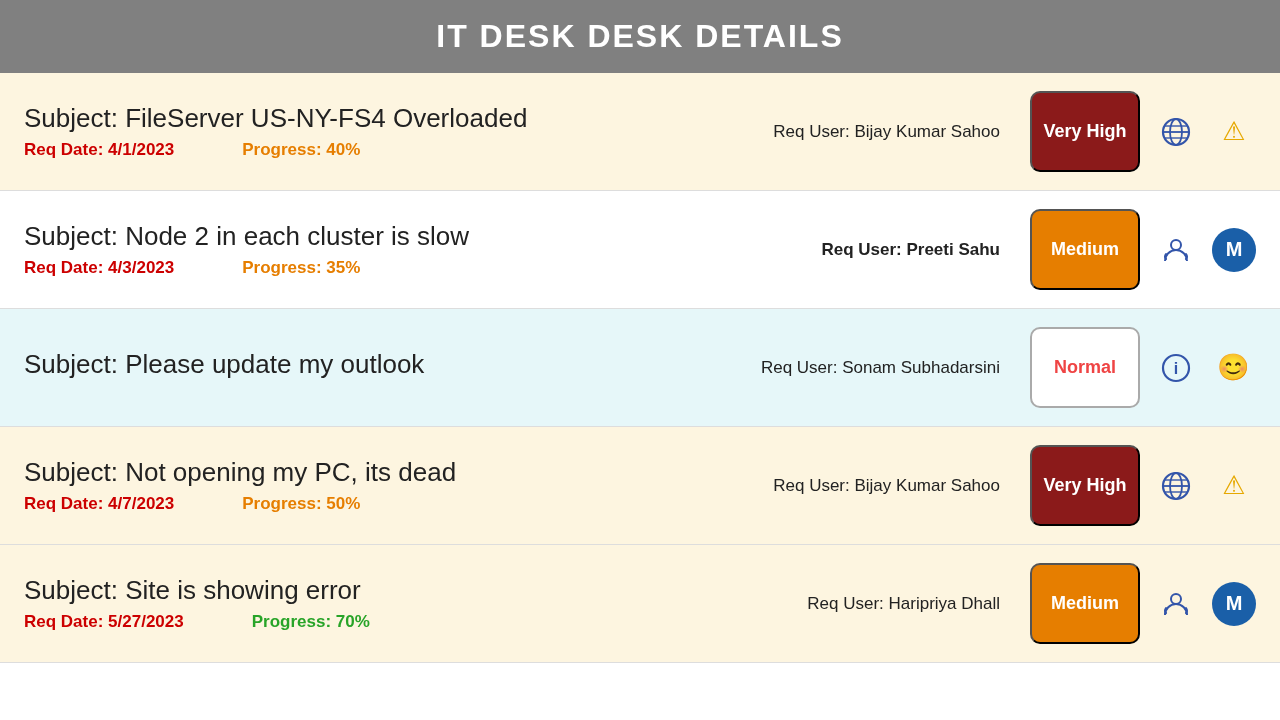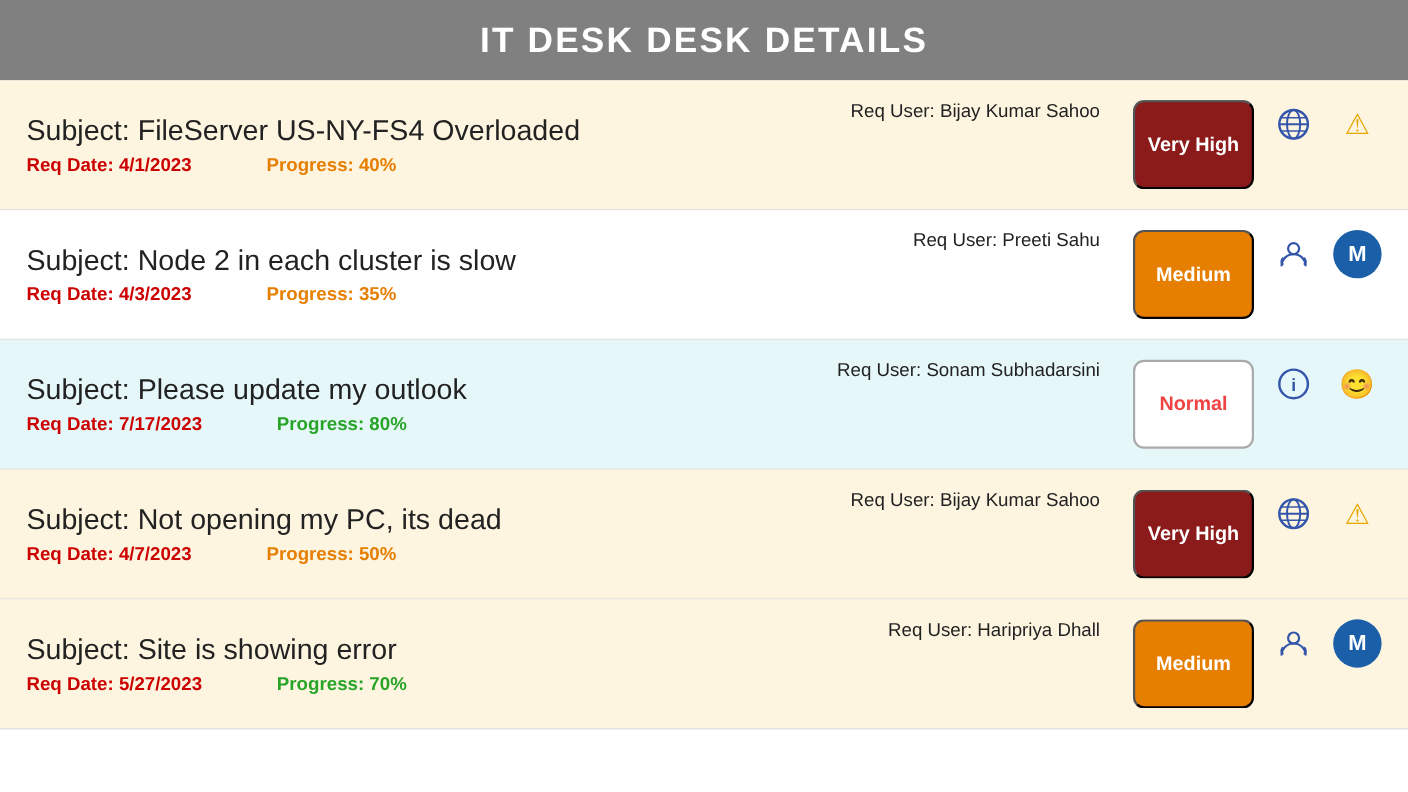--- a/index.html
+++ b/index.html
@@ -55,34 +55,34 @@
       gap: 68px;
       font-size: 17px;
     }
 
     .req-date { color: #cc0000; font-weight: bold; }
     .progress-orange { color: #e67e00; font-weight: bold; }
     .progress-green { color: #28a428; font-weight: bold; }
 
     .ticket-right {
       display: flex;
-      align-items: flex-start;
+      align-items: center;
       gap: 14px;
       flex-shrink: 0;
     }
 
     .req-user {
       font-size: 17px;
       color: #222;
       min-width: 250px;
       text-align: right;
       padding-right: 16px;
     }
 
-    .req-user.bold { font-weight: normal; }
+    .req-user.bold { font-weight: bold; }
 
     .priority-badge {
       min-width: 110px;
       padding: 28px 8px;
       border-radius: 10px;
       font-size: 18px;
       font-weight: bold;
       color: #fff;
       text-align: center;
       cursor: default;
@@ -167,24 +167,20 @@
       <path d="M6 20 Q4 23 6 25" stroke="#3355aa" stroke-width="2" fill="none" stroke-linecap="round"></path>
       <path d="M26 20 Q28 23 26 25" stroke="#3355aa" stroke-width="2" fill="none" stroke-linecap="round"></path>
     </svg>
       </div>
       <div class="icon-circle icon-badge-m">M</div>
     </div>
   </div>
     <div class="ticket-row bg-lightblue">
     <div class="ticket-info">
       <div class="ticket-subject">Subject: Please update my outlook</div>
-      <div class="ticket-meta">
-        <span class="req-date">Req Date: 7/17/2023</span>
-        <span class="progress-green">Progress: 80%</span>
-      </div>
     </div>
     <div class="ticket-right">
       <div class="req-user ">Req User: Sonam Subhadarsini</div>
       <button class="priority-badge priority-normal">Normal</button>
       <div class="icon-circle" style="color:#3355aa;">
         <svg width="32" height="32" viewBox="0 0 32 32" fill="none" xmlns="http://www.w3.org/2000/svg">
       <circle cx="16" cy="16" r="13" stroke="#3355aa" stroke-width="2.2" fill="none"></circle>
       <text x="16" y="22" text-anchor="middle" font-size="16" font-weight="bold" fill="#3355aa">i</text>
     </svg>
       </div>

